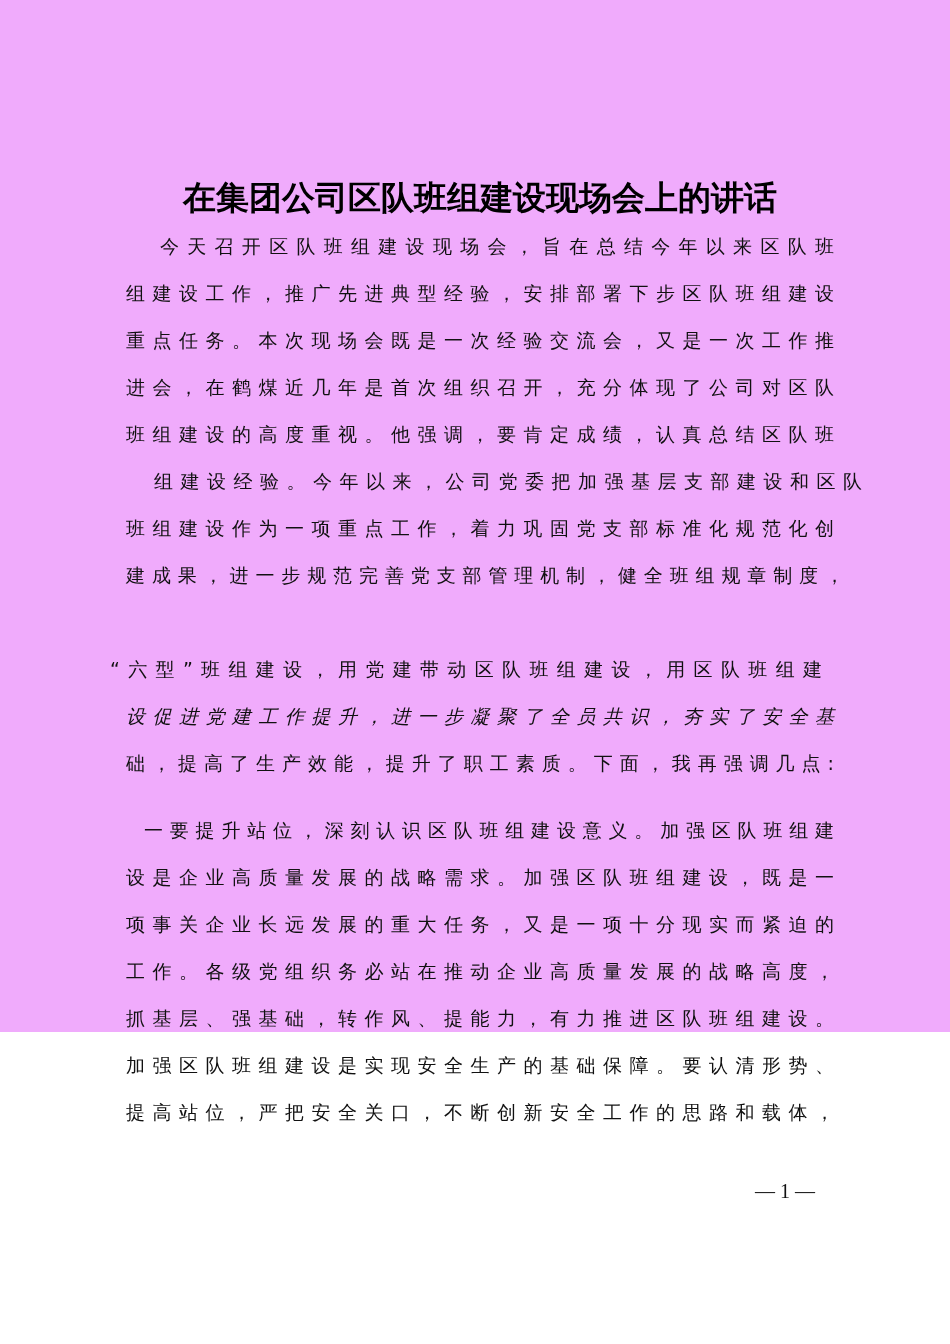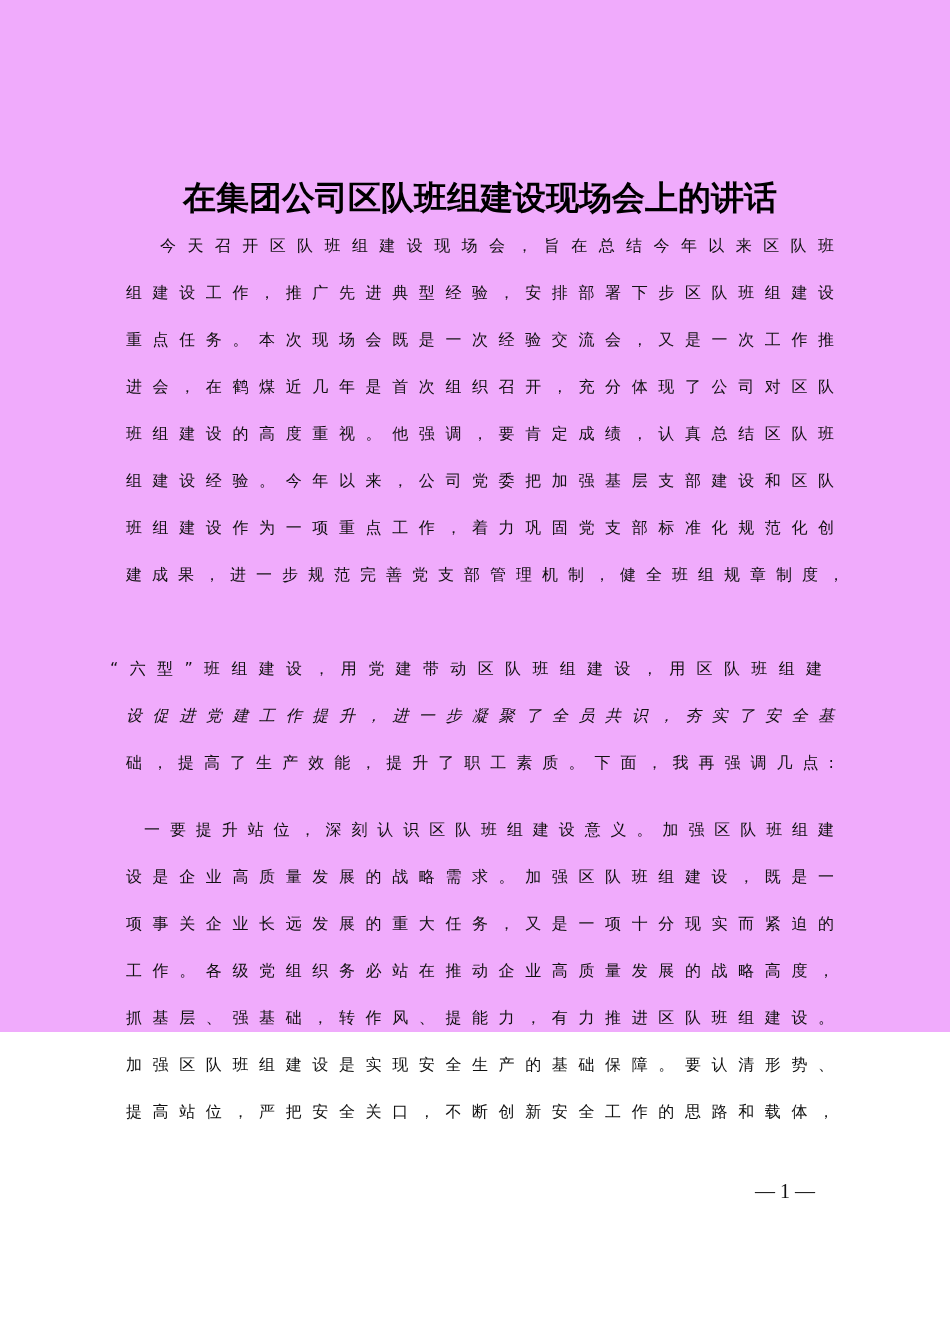--- a/index.html
+++ b/index.html
@@ -7,42 +7,42 @@
     .page { position: absolute; left: 0; top: 0; width: 950px; height: 1032px; background: #f0abfc; padding-left: 12px; }
     .title {
       position: absolute; left: 150px; top: 172px; width: 660px; height: 52px;
       font-family: "DejaVu Serif", "Liberation Serif", serif;
       font-weight: bold; font-size: 33px; line-height: 52px; color: #000;
       text-align: center; letter-spacing: 0px; white-space: nowrap;
     }
     .line {
       position: absolute; left: 126px; width: 710px; height: 40px;
       font-family: "DejaVu Sans", "Liberation Sans", sans-serif;
-      font-size: 16px; line-height: 40px; color: #111;
+      font-size: 19px; line-height: 40px; color: #111;
       white-space: nowrap; letter-spacing: 2px;
       text-align: justify; text-align-last: justify;
     }
     .pagenum {
       position: absolute; left: 740px; top: 1178px; width: 90px; height: 26px;
       font-family: "Liberation Serif", "DejaVu Serif", serif;
       font-size: 20px; line-height: 26px; color: #111; text-align: center; white-space: nowrap;
     }
   </style>
 </head>
 <body>
 
 <div class="page">
   <div class="title">在集团公司区队班组建设现场会上的讲话</div>
 
   <div class="line" style="top:226px; left:160px; width:676px;">今天召开区队班组建设现场会，旨在总结今年以来区队班</div>
   <div class="line" style="top:273px;">组建设工作，推广先进典型经验，安排部署下步区队班组建设</div>
   <div class="line" style="top:320px;">重点任务。本次现场会既是一次经验交流会，又是一次工作推</div>
   <div class="line" style="top:367px;">进会，在鹤煤近几年是首次组织召开，充分体现了公司对区队</div>
   <div class="line" style="top:414px;">班组建设的高度重视。他强调，要肯定成绩，认真总结区队班</div>
-  <div class="line" style="top:461px;">组建设经验。今年以来，公司党委把加强基层支部建设和区队</div>
+  <div class="line" style="top:461px;margin-left:28px;">组建设经验。今年以来，公司党委把加强基层支部建设和区队</div>
   <div class="line" style="top:508px;">班组建设作为一项重点工作，着力巩固党支部标准化规范化创</div>
   <div class="line" style="top:555px; width:720px;">建成果，进一步规范完善党支部管理机制，健全班组规章制度，</div>
   <div class="line" style="top:649px; left:110px; width:714px;">“六型”班组建设，用党建带动区队班组建设，用区队班组建</div>
   <div class="line" style="top:696px;font-style:italic;">设促进党建工作提升，进一步凝聚了全员共识，夯实了安全基</div>
   <div class="line" style="top:743px;">础，提高了生产效能，提升了职工素质。下面，我再强调几点:</div>
 
   <div class="line" style="top:810px; left:144px; width:692px;">一要提升站位，深刻认识区队班组建设意义。加强区队班组建</div>
   <div class="line" style="top:904px;">项事关企业长远发展的重大任务，又是一项十分现实而紧迫的</div>
   <div class="line" style="top:857px;">设是企业高质量发展的战略需求。加强区队班组建设，既是一</div>
   <div class="line" style="top:951px;">工作。各级党组织务必站在推动企业高质量发展的战略高度，</div>

